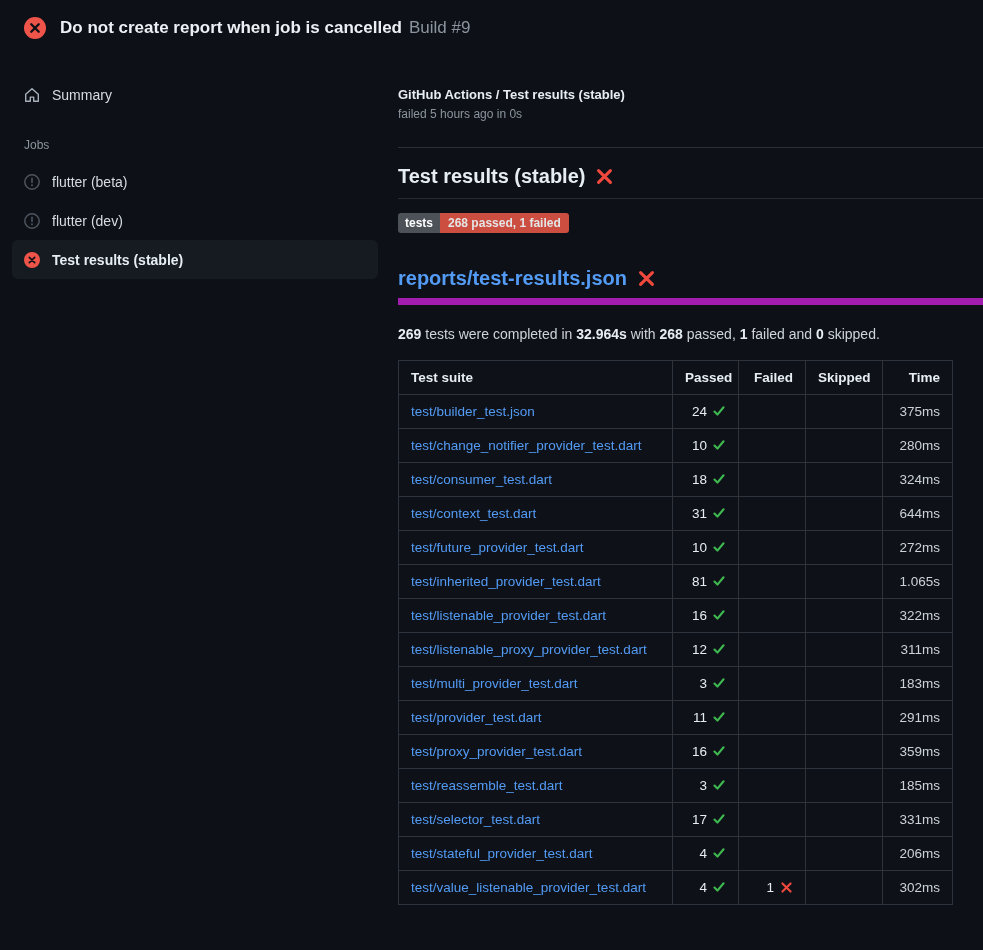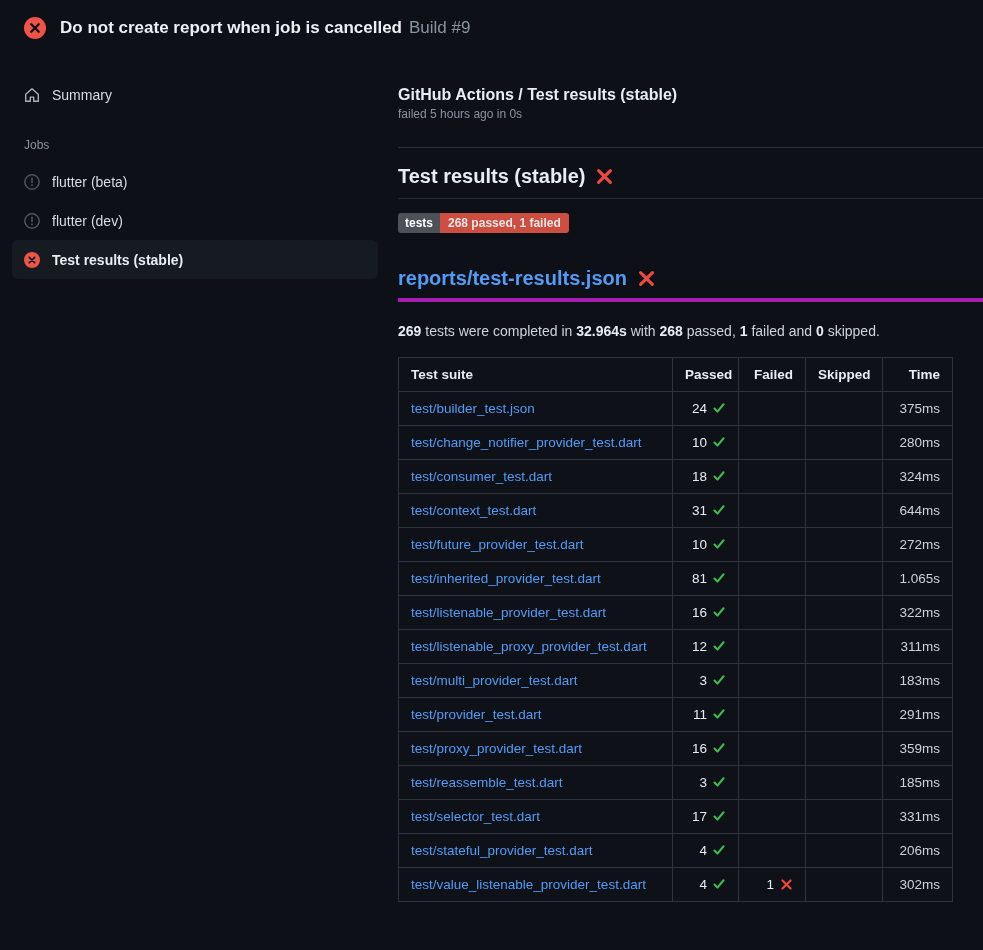--- a/index.html
+++ b/index.html
@@ -21,26 +21,26 @@
   .side-item { display:flex; align-items:center; gap:12px; height:39px; margin:0 12px; padding:0 12px; border-radius:6px; cursor:pointer; }
   .side-item .status-icon { width:16px; height:16px; flex:0 0 auto; display:inline-flex; }
   .side-label { font-size:14px; color:#d6dce2; }
   .side-item.selected { background:#161b22; }
   .side-item.selected .side-label { font-weight:700; color:#e6edf3; }
   .summary-item { margin-top:18px; height:42px; }
   .jobs-label { font-size:12px; color:#8b949e; margin:22px 0 10px 24px; }
 
   
   .main { position:absolute; left:398px; top:56px; right:0; }
-  .breadcrumb { font-size:16px; font-weight:700; color:#e6edf3; margin-top:30px; line-height:18px; }
+  .breadcrumb { font-size:13px; font-weight:700; color:#e6edf3; margin-top:30px; line-height:18px; }
   .status-line { font-size:12px; color:#8b949e; line-height:18px; margin-top:1px; }
   .divider { border-bottom:1px solid #2b313a; margin-top:24px; }
 
   h2.section-title { font-size:20px; font-weight:700; color:#e6edf3; margin-top:17px; padding-bottom:10px; border-bottom:1px solid #262c34; display:flex; align-items:center; gap:10px; }
-  h2.report-title { font-size:20px; font-weight:700; margin-top:34px; padding-bottom:8px; border-bottom:4px solid #a21caf; display:flex; align-items:center; gap:10px; }
+  h2.report-title { font-size:20px; font-weight:700; margin-top:34px; padding-bottom:8px; border-bottom:7px solid #a21caf; display:flex; align-items:center; gap:10px; }
   .report-link { color:#539bf5; text-decoration:none; }
   .heading-x { width:19px; height:19px; flex:0 0 auto; }
 
   .badge { display:inline-flex; margin-top:14px; font-size:12px; font-weight:600; line-height:14px;border-radius:10px; }
   .badge .badge-label { background:#4d5258; color:#fff; padding:3px 7px; border-radius:3px 0 0 3px; }
   .badge .badge-value { color:#e5e5e5; padding:3px 8px; border-radius:0 3px 3px 0; }
 
   .summary-line { margin-top:20px; font-size:14px; color:#cdd4db; line-height:18px; }
   .summary-line b { color:#e6edf3; font-weight:700; }
 

